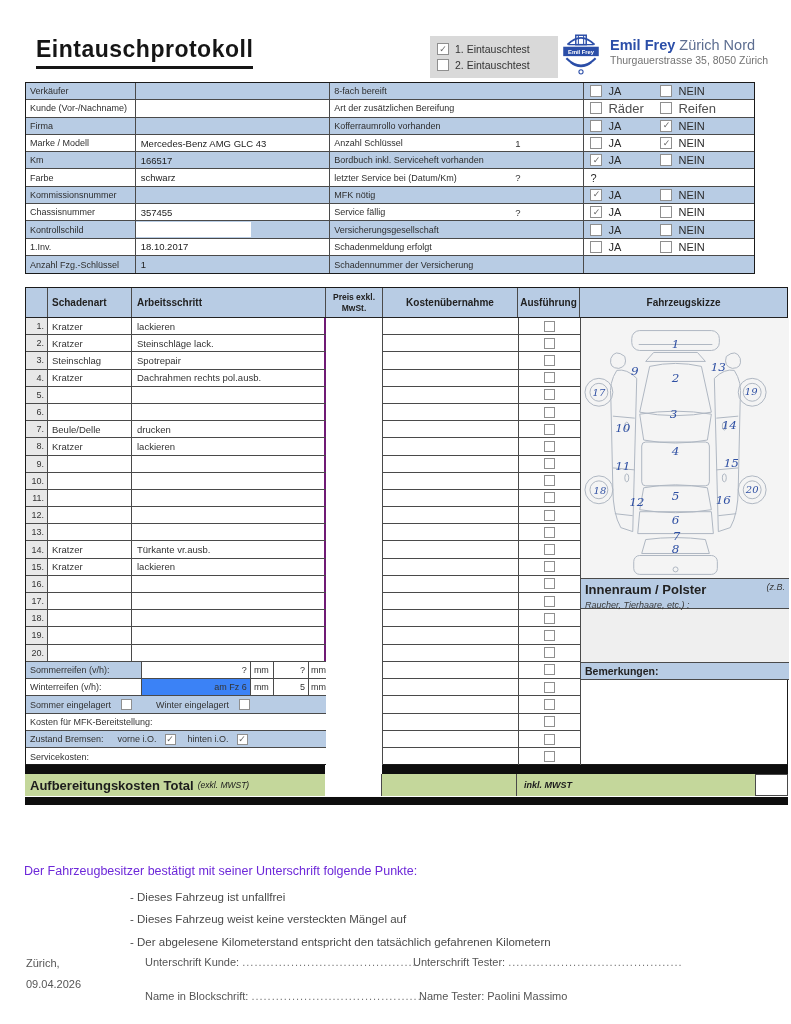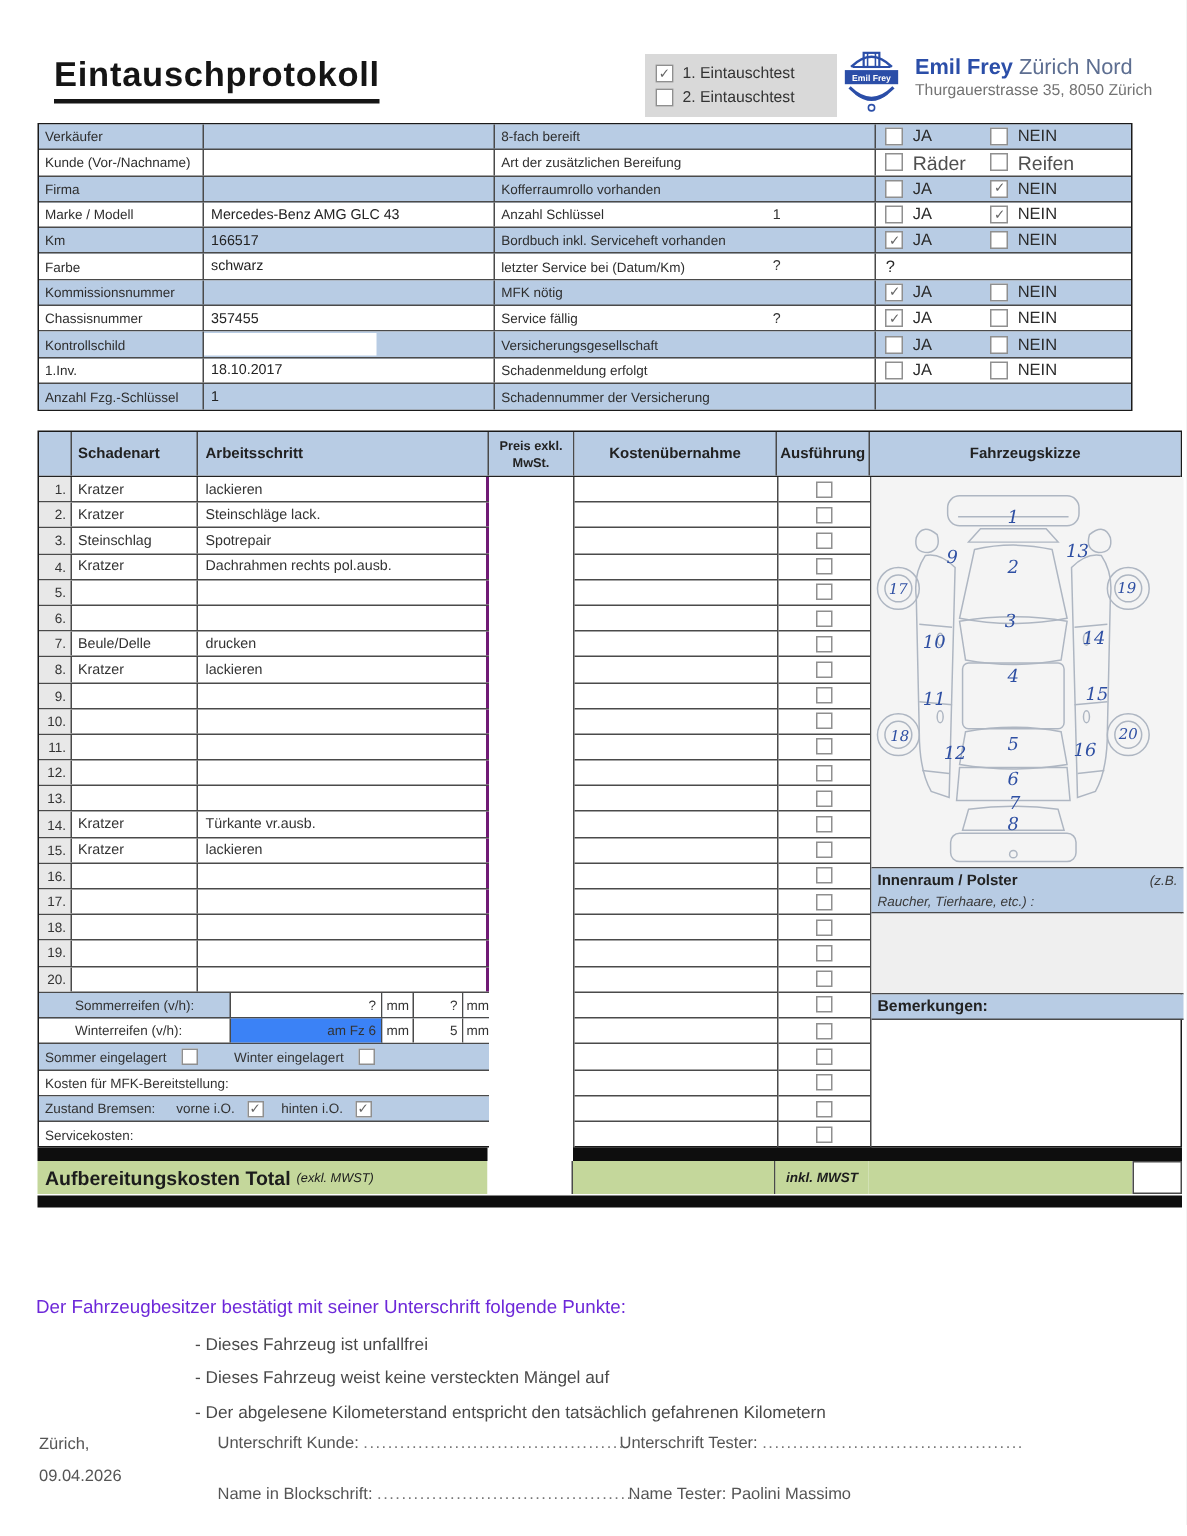--- a/index.html
+++ b/index.html
@@ -46,31 +46,31 @@
       display:flex;align-items:center;color:#222;}
   .dh.center{justify-content:center;text-align:center;}
   .dh:last-child{border-right:none;}
   .dleft{position:absolute;left:0;top:30px;width:300px;}
   .drow{display:flex;height:17.2px;border-bottom:1px solid #4a4a4a;box-sizing:border-box;font-size:9.5px;}
   .dn{width:22px;background:#e8e8e8;border-right:1px solid #4a4a4a;box-sizing:border-box;display:flex;
       align-items:center;justify-content:flex-end;padding-right:3px;font-size:9px;color:#333;}
   .dart{width:84px;border-right:1px solid #4a4a4a;box-sizing:border-box;display:flex;align-items:center;padding-left:4px;}
   .dstep{flex:1;display:flex;align-items:center;padding-left:5px;border-right:2px solid #701a75;box-sizing:border-box;}
   .xrow{display:flex;height:17.33px;border-bottom:1px solid #4a4a4a;box-sizing:border-box;font-size:9.5px;align-items:stretch;}
-  .xlabel{width:120px;border-right:1px solid #4a4a4a;box-sizing:border-box;display:flex;align-items:center;padding-left:4px;font-size:9px;margin-left:20px;}
+  .xlabel{width:120px;border-right:1px solid #4a4a4a;box-sizing:border-box;display:flex;align-items:center;padding-left:4px;font-size:9px;}
   .xcell{border-right:1px solid #4a4a4a;box-sizing:border-box;display:flex;align-items:center;font-size:9px;}
   .preisstrip{position:absolute;left:300px;top:30px;width:57px;height:448px;border-right:1px solid #4a4a4a;box-sizing:border-box;background:#fff;}
   .kcol{position:absolute;left:357px;top:30px;width:135px;}
   .acol{position:absolute;left:492px;top:30px;width:62px;border-left:1px solid #4a4a4a;box-sizing:border-box;}
   .krow{height:17.2px;border-bottom:1px solid #4a4a4a;box-sizing:border-box;display:flex;align-items:center;justify-content:center;}
   .skizze{position:absolute;left:554px;top:30px;width:209px;height:448px;border-left:1px solid #4a4a4a;box-sizing:border-box;}
   .sketcharea{height:261px;background:#f4f4f4;border-bottom:1px solid #4a4a4a;box-sizing:border-box;}
   .innenhdr{height:30px;background:#b8cce4;border-bottom:1px solid #4a4a4a;box-sizing:border-box;
             font-size:9px;padding:2px 4px;line-height:1.4;color:#222;}
-  .innenhdr b{font-size:10px;}
+  .innenhdr b{font-size:13px;}
   .innenhdr i{color:#3a3a3a;}
   .innenempty{height:54px;background:#efefef;border-bottom:1px solid #4a4a4a;box-sizing:border-box;}
   .bemhdr{height:17px;background:#b8cce4;border-bottom:1px solid #4a4a4a;box-sizing:border-box;
           font-weight:bold;font-size:10.5px;display:flex;align-items:center;padding-left:4px;color:#222;}
   .bemtext{height:86px;background:#efefef;box-sizing:border-box;font-size:11px;color:#3a3a3a;
            padding:2px 4px;line-height:1.65;}
   
   .bar{position:absolute;height:9px;background:#0e0e0e;}
   .totalrow{position:absolute;left:25px;top:774px;width:763px;height:22px;display:flex;box-sizing:border-box;}
   .tc{box-sizing:border-box;display:flex;align-items:center;}

